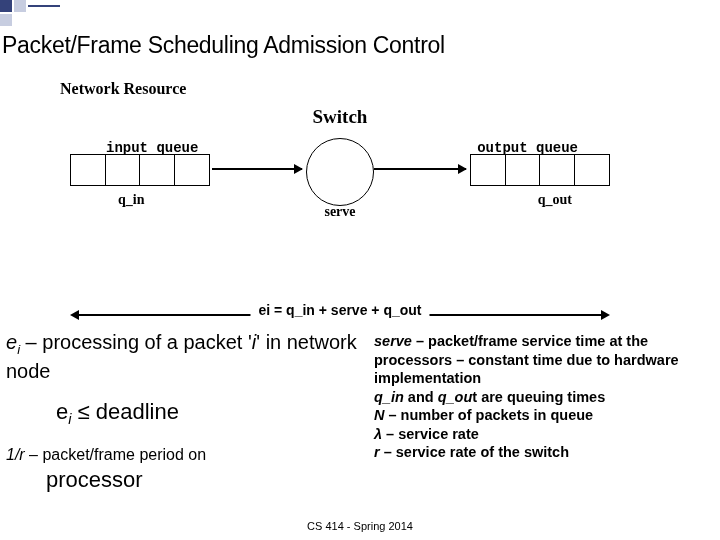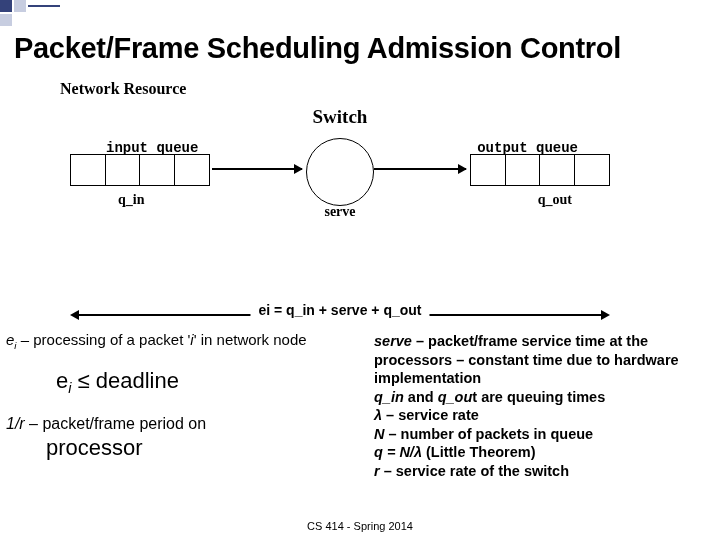--- a/index.html
+++ b/index.html
@@ -1,20 +1,20 @@
 <!DOCTYPE html>
 <html><head>
 <meta charset="utf-8">
 <style>
   * { box-sizing: border-box; margin: 0; padding: 0; }
   html, body { width: 720px; height: 540px; background: #fff; font-family: Arial, Helvetica, sans-serif; color: #000; position: relative; }
   .slide { width: 720px; height: 540px; position: relative; padding: 0; }
   .corner { position: absolute; top: 0; left: 0; width: 60px; height: 28px; }
   .corner svg { display: block; }
-  .title { font-size: 29px; font-weight: 700; letter-spacing: -0.3px; padding: 32px 4px 8px 14px; line-height: 1.15; }
+  .title { font-size: 23px; font-weight: 400; letter-spacing: -0.3px; padding: 32px 4px 8px 2px; line-height: 1.15; }
   .diagram { position: absolute; left: 60px; top: 80px; width: 560px; }
   .nr-label { font-family: "Times New Roman", serif; font-weight: bold; font-size: 16px; }
   .switch-label { font-family: "Times New Roman", serif; font-weight: bold; font-size: 19px; position: absolute; left: 50%; transform: translateX(-50%); top: 26px; }
   .queues { position: relative; height: 86px; margin-top: 44px; }
   .q-label { font-family: Liberation Mono, monospace; font-weight: bold; font-size: 14px; }
   .in-lbl { position: absolute; left: 46px; top: -2px; }
   .out-lbl { position: absolute; right: 42px; top: -2px; text-align: center; }
   .queue { position: absolute; top: 12px; border: 1.5px solid #000; height: 32px; display: flex; }
   .queue .cell { width: 35px; border-right: 1.5px solid #000; }
   .queue .cell:last-child { border-right: none; }
@@ -29,21 +29,21 @@
   .arrow::after { content: ""; position: absolute; right: -1px; top: -4px; border-left: 9px solid #000; border-top: 5px solid transparent; border-bottom: 5px solid transparent; }
   .arrow1 { left: 152px; width: 90px; }
   .arrow2 { left: 314px; width: 92px; }
   .bi-arrow-wrap { position: absolute; left: 10px; right: 10px; top: 224px; height: 22px; }
   .bi-line { position: absolute; left: 9px; right: 9px; top: 10px; height: 2px; background: #000; }
   .bi-left { position: absolute; left: 0; top: 6px; border-right: 9px solid #000; border-top: 5px solid transparent; border-bottom: 5px solid transparent; }
   .bi-right { position: absolute; right: 0; top: 6px; border-left: 9px solid #000; border-top: 5px solid transparent; border-bottom: 5px solid transparent; }
   .ei-eq { position: absolute; left: 50%; transform: translateX(-50%); top: -2px; background: #fff; padding: 0 8px; font-family: Liberation Sans, sans-serif; font-weight: bold; font-size: 14px; }
   .lower { position: absolute; left: 6px; top: 330px; right: 6px; bottom: 6px; display: flex; }
   .left-col { width: 368px; font-size: 19px; line-height: 1.28; }
-  .left-col .ei-line { font-size: 15px; margin-bottom: 14px; }
+  .left-col .ei-line { font-size: 20px; margin-bottom: 14px; }
   .left-col .adm { font-size: 22px; }
   .left-col .indent1 { padding-left: 50px; }
   .left-col .indent2 { padding-left: 50px; }
   .left-col .period { margin-top: 16px; font-size: 16px; }
   .left-col .period2 { padding-left: 40px; }
   .left-col sub { font-size: 0.66em; font-style: italic; }
   .right-col { flex: 1; font-size: 14.5px; font-weight: bold; font-style: italic; line-height: 1.28; padding-top: 2px; }
   .right-col .line { margin: 0; }
   .footer { position: absolute; bottom: 8px; left: 50%; transform: translateX(-50%); font-size: 11px; color: #000; }
 </style>
@@ -103,21 +103,20 @@
       </div>
       <div class="adm indent1">
         <span>e</span><sub>i</sub><span> ≤ deadline</span>
       </div>
       <div class="period"><i>1/r</i> – packet/frame period on</div>
       <div class="adm period2">processor</div>
     </div>
     <div class="right-col">
       <div class="line"><span>serve</span><span style="font-style:normal"> – packet/frame  service time at the processors – constant time due to hardware implementation</span></div>
       <div class="line"><span>q_in</span><span style="font-style:normal"> and </span><span>q_ou</span><span style="font-style:normal">t are queuing times</span></div>
+      <div class="line"><span>N</span><span style="font-style:normal"> – number of packets in queue</span></div>
       <div class="line"><span>λ</span><span style="font-style:normal"> – service rate</span></div>
-      <div class="line"><span>N</span><span style="font-style:normal"> – number of packets in queue</span></div>
-      <div class="line"><span>q = N/λ </span><span style="font-style:normal"> (Little Theorem)</span></div>
       <div class="line"><span>r</span><span style="font-style:normal"> – service rate of the switch</span></div>
     </div>
   </div>
 
   <div class="footer">CS 414 - Spring 2014</div>
 </div>
 
 </body></html>

